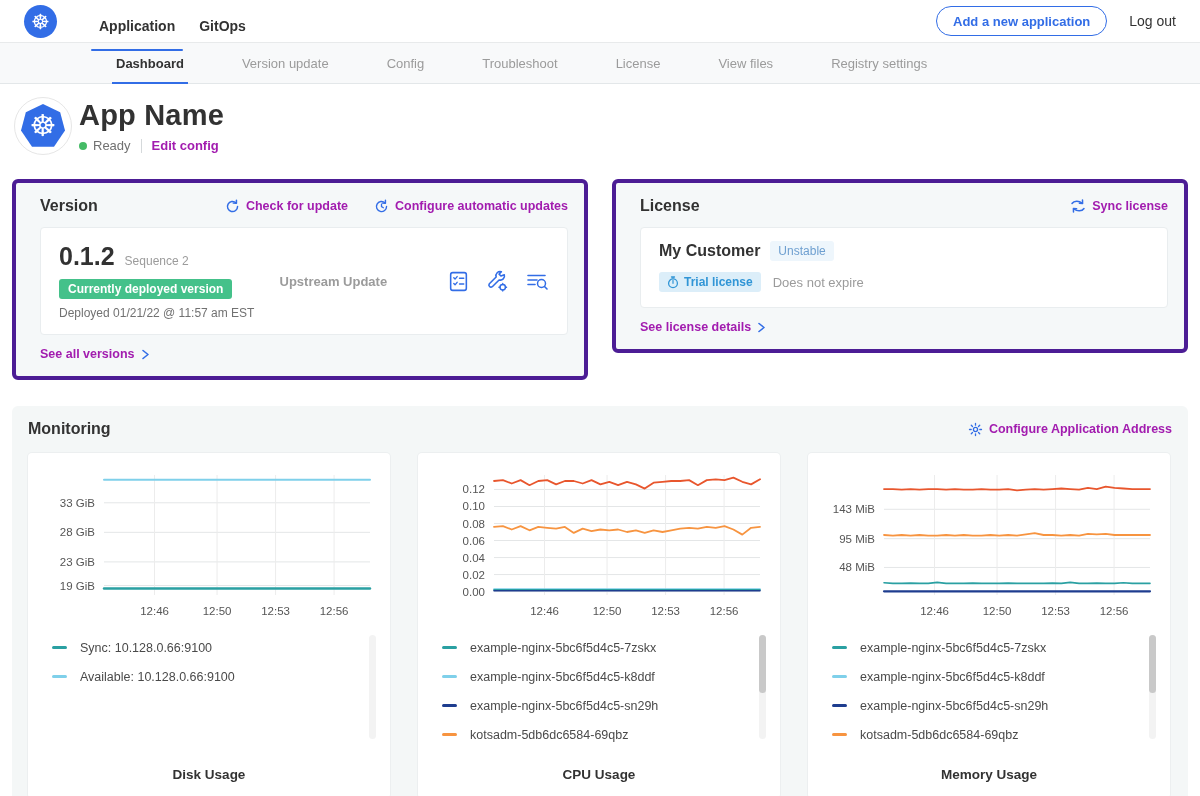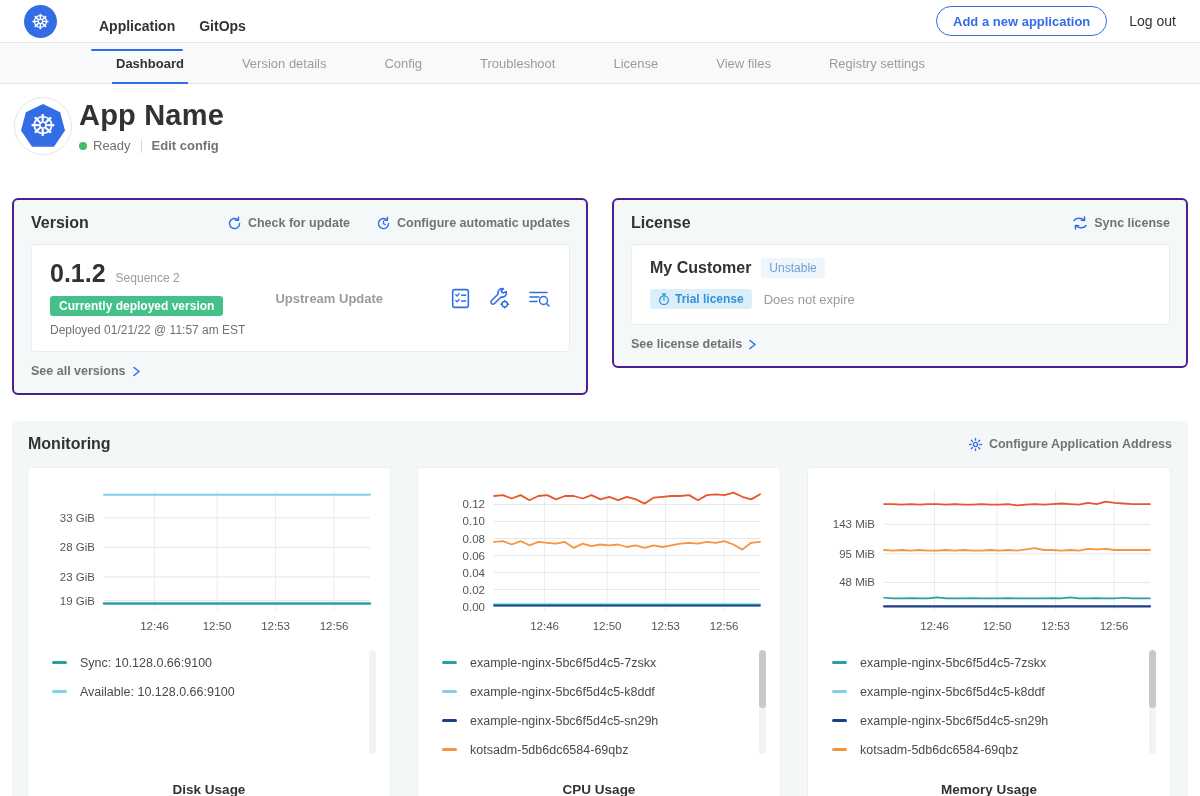--- a/index.html
+++ b/index.html
@@ -36,26 +36,26 @@
     border:1px solid #e6e6e6; display:flex; align-items:center; justify-content:center; }
   .k8s-mark { width:44px; height:44px; background:#326de6; color:#fff; display:flex;
     align-items:center; justify-content:center; font-size:30px; line-height:1;
     clip-path:polygon(50% 0%,89% 19%,100% 60%,75% 97%,25% 97%,0% 60%,11% 19%); }
   .app-head-text { margin-left:7px; }
   .app-name { font-size:29px; font-weight:700; letter-spacing:.2px; }
   .app-status-row { display:flex; align-items:center; margin-top:6px; }
   .status-dot { width:8px; height:8px; border-radius:50%; background:#44bb66; margin-right:6px; }
   .status-text { font-size:13px; color:#717171; }
   .vdiv { width:1px; height:14px; background:#d5d9db; margin:0 10px; }
-  .link { color:#737373; font-weight:700; font-size:12.5px; cursor:pointer; text-decoration:none;
+  .link { color:#a21caf; font-weight:700; font-size:12.5px; cursor:pointer; text-decoration:none;
     display:inline-flex; align-items:center; gap:6px; white-space:nowrap; }
 
   
   .cards-row { display:flex; gap:24px; padding:14px 12px 0 12px; align-items:flex-start; }
-  .panel { background:#f5f8f9; border:2px solid #4c1d95; border-radius:6px; padding:14px 16px 14px 17px;margin-top:19px; }
+  .panel { background:#f5f8f9; border:4px solid #4c1d95; border-radius:6px; padding:14px 16px 14px 24px; }
   .panel-version { width:576px; }
   .panel-license { width:576px; }
   .panel-head { display:flex; align-items:center; }
   .panel-title { font-size:16px; font-weight:700; }
   .panel-head-links { margin-left:auto; display:flex; gap:26px; align-items:center; }
   .inner-card { background:#fff; border:1px solid #e9edef; border-radius:4px; margin-top:12px;
     padding:14px 18px; display:flex; align-items:center; }
   .ver-left { width:45%; }
   .ver-num-row { display:flex; align-items:baseline; gap:10px; }
   .ver-num { font-size:25px; font-weight:700; }
@@ -112,21 +112,21 @@
   <div class="topnav-spacer"></div>
   <button class="add-app-btn">Add a new application</button>
   <span class="logout">Log out</span>
 </header>
 
 <nav class="subnav">
   <div class="subnav-tab active">
       <span>Dashboard</span>
     </div>
   <div class="subnav-tab">
-      <span>Version details</span>
+      <span>Version update</span>
     </div>
   <div class="subnav-tab">
       <span>Config</span>
     </div>
   <div class="subnav-tab">
       <span>Troubleshoot</span>
     </div>
   <div class="subnav-tab">
       <span>License</span>
     </div>

